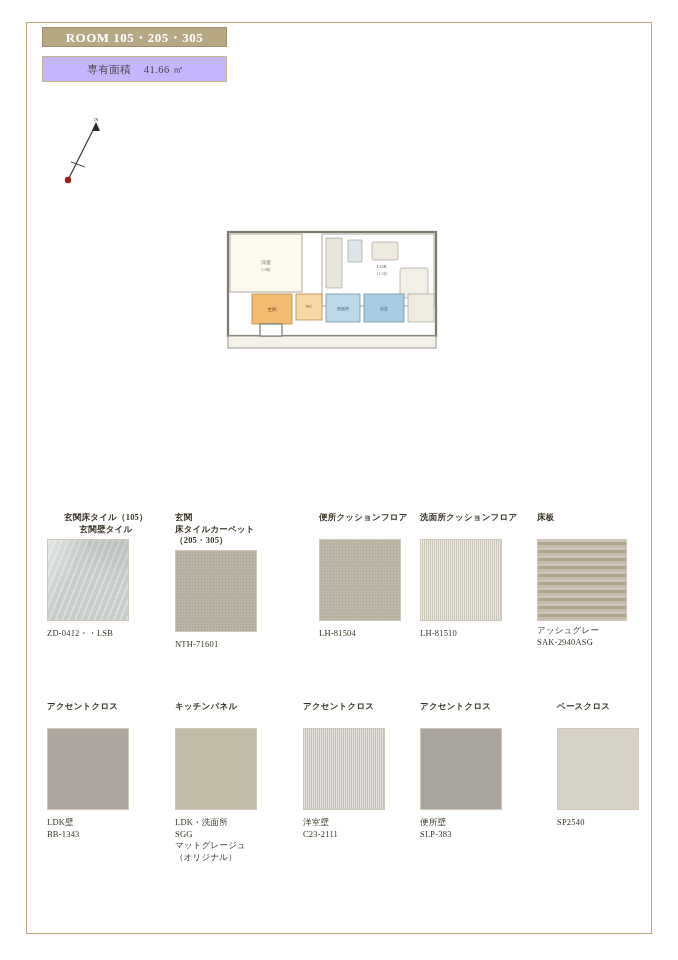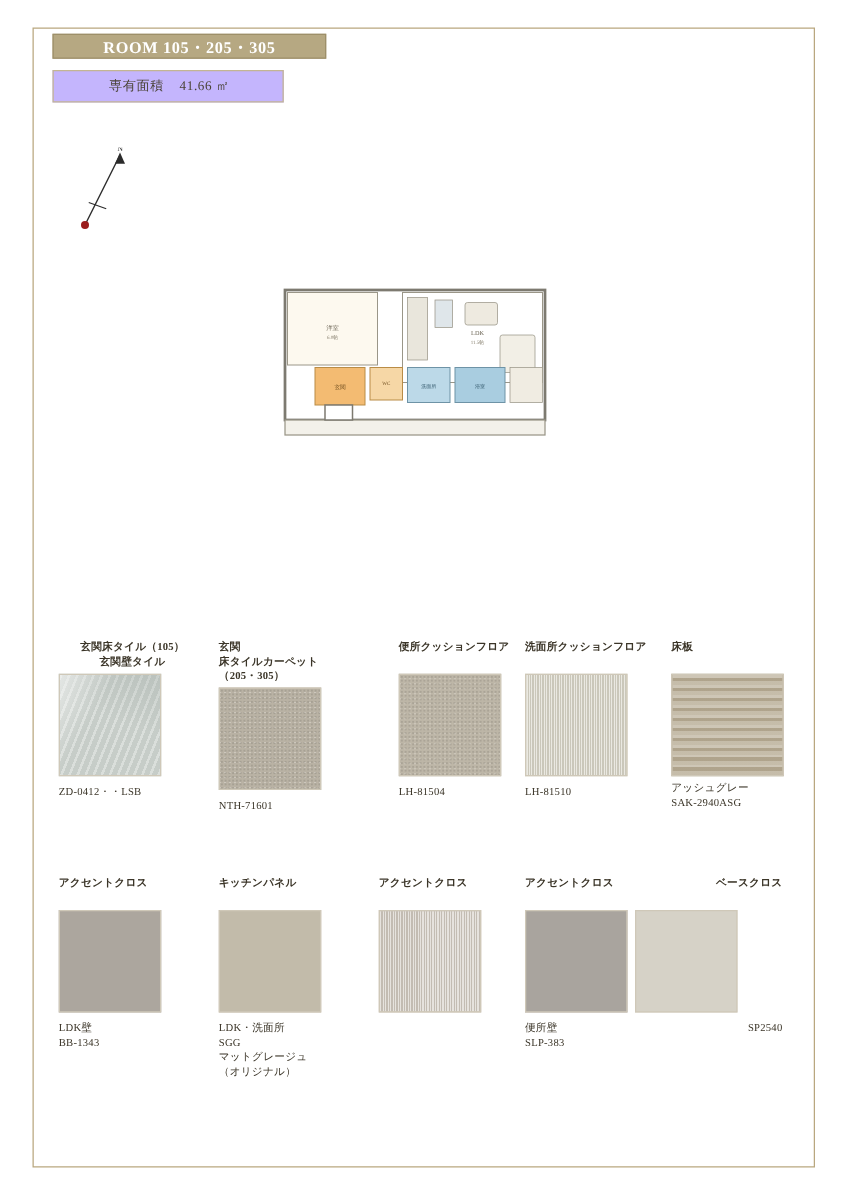--- a/index.html
+++ b/index.html
@@ -30,21 +30,21 @@
     width: 626px;
     height: 912px;
     border: 1px solid #b9a77f;
     box-sizing: border-box;
   }
   
   .room-title {
     position: absolute;
     left: 42px;
     top: 27px;
-    width: 219px;
+    width: 185px;
     height: 20px;
     background: #b6a882;
     border: 1px solid #9d8f69;
     box-sizing: border-box;
     color: #ffffff;
     font-size: 13px;
     font-weight: bold;
     letter-spacing: 0.5px;
     line-height: 19px;
     text-align: center;
@@ -288,28 +288,30 @@
         <div class="cell-title" style="white-space: pre-line;">キッチンパネル</div>
         <div class="swatch tex-flat" style="background:#c2bbaa;"></div>
         <div class="cell-caption" style="white-space: pre-line;">LDK・洗面所
 SGG
 マットグレージュ
 （オリジナル）</div>
       </div>
       <div class="cell" style="left:256px;">
         <div class="cell-title" style="white-space: pre-line;">アクセントクロス</div>
         <div class="swatch tex-vlines" style="background:#cdc6bc;"></div>
+        <div class="cell-caption" style="white-space: pre-line;">洋室壁
+C23-2111</div>
       </div>
       <div class="cell" style="left:373px;">
         <div class="cell-title" style="white-space: pre-line;">アクセントクロス</div>
         <div class="swatch tex-flat" style="background:#a9a49e;"></div>
         <div class="cell-caption" style="white-space: pre-line;">便所壁
 SLP-383</div>
       </div>
-      <div class="cell" style="left:461px;text-align:right;">
+      <div class="cell" style="left:510px;">
         <div class="cell-title" style="white-space: pre-line;">ベースクロス</div>
         <div class="swatch tex-flat" style="background:#d6d2c7;"></div>
         <div class="cell-caption" style="white-space: pre-line;">SP2540</div>
       </div>
     </div>
 
   </div>
 </div>
 
 </body></html>

